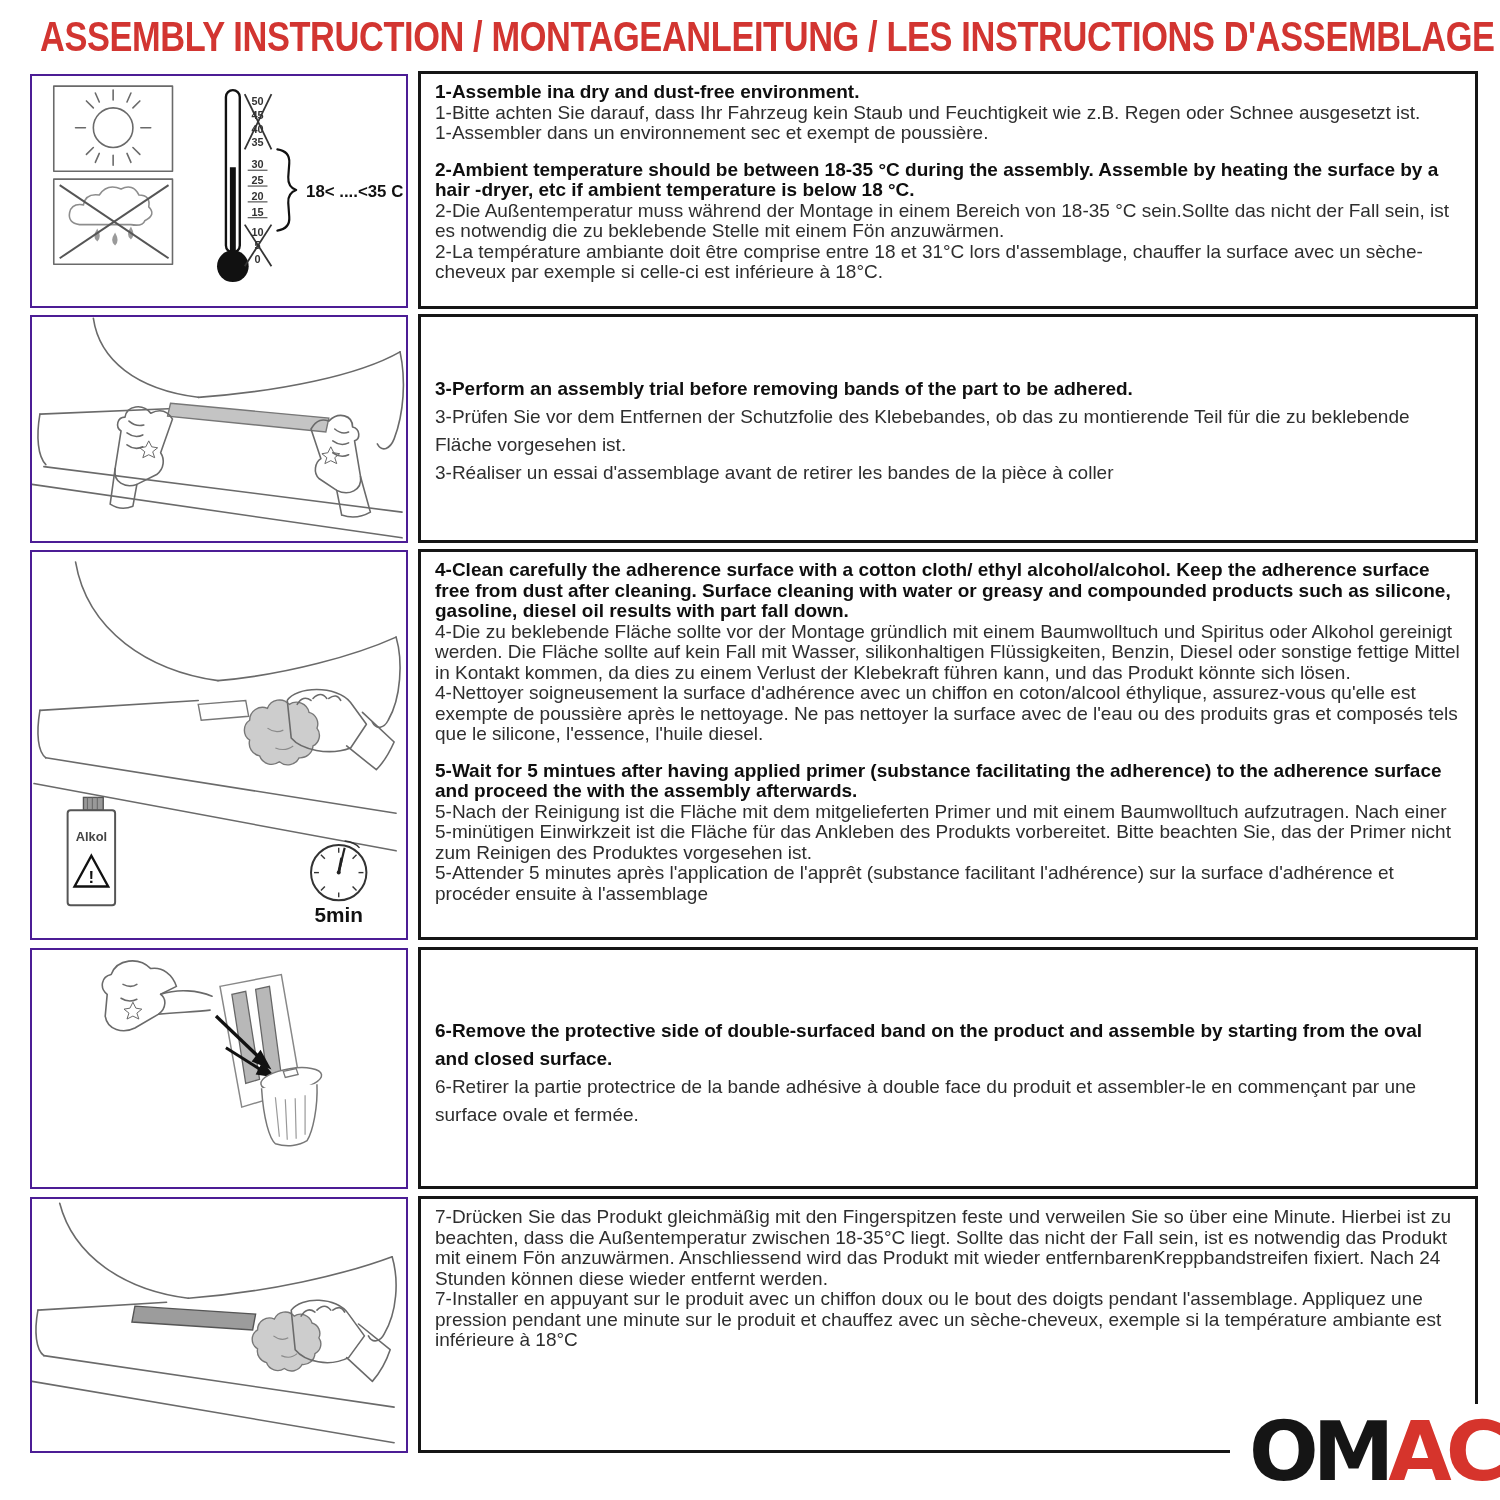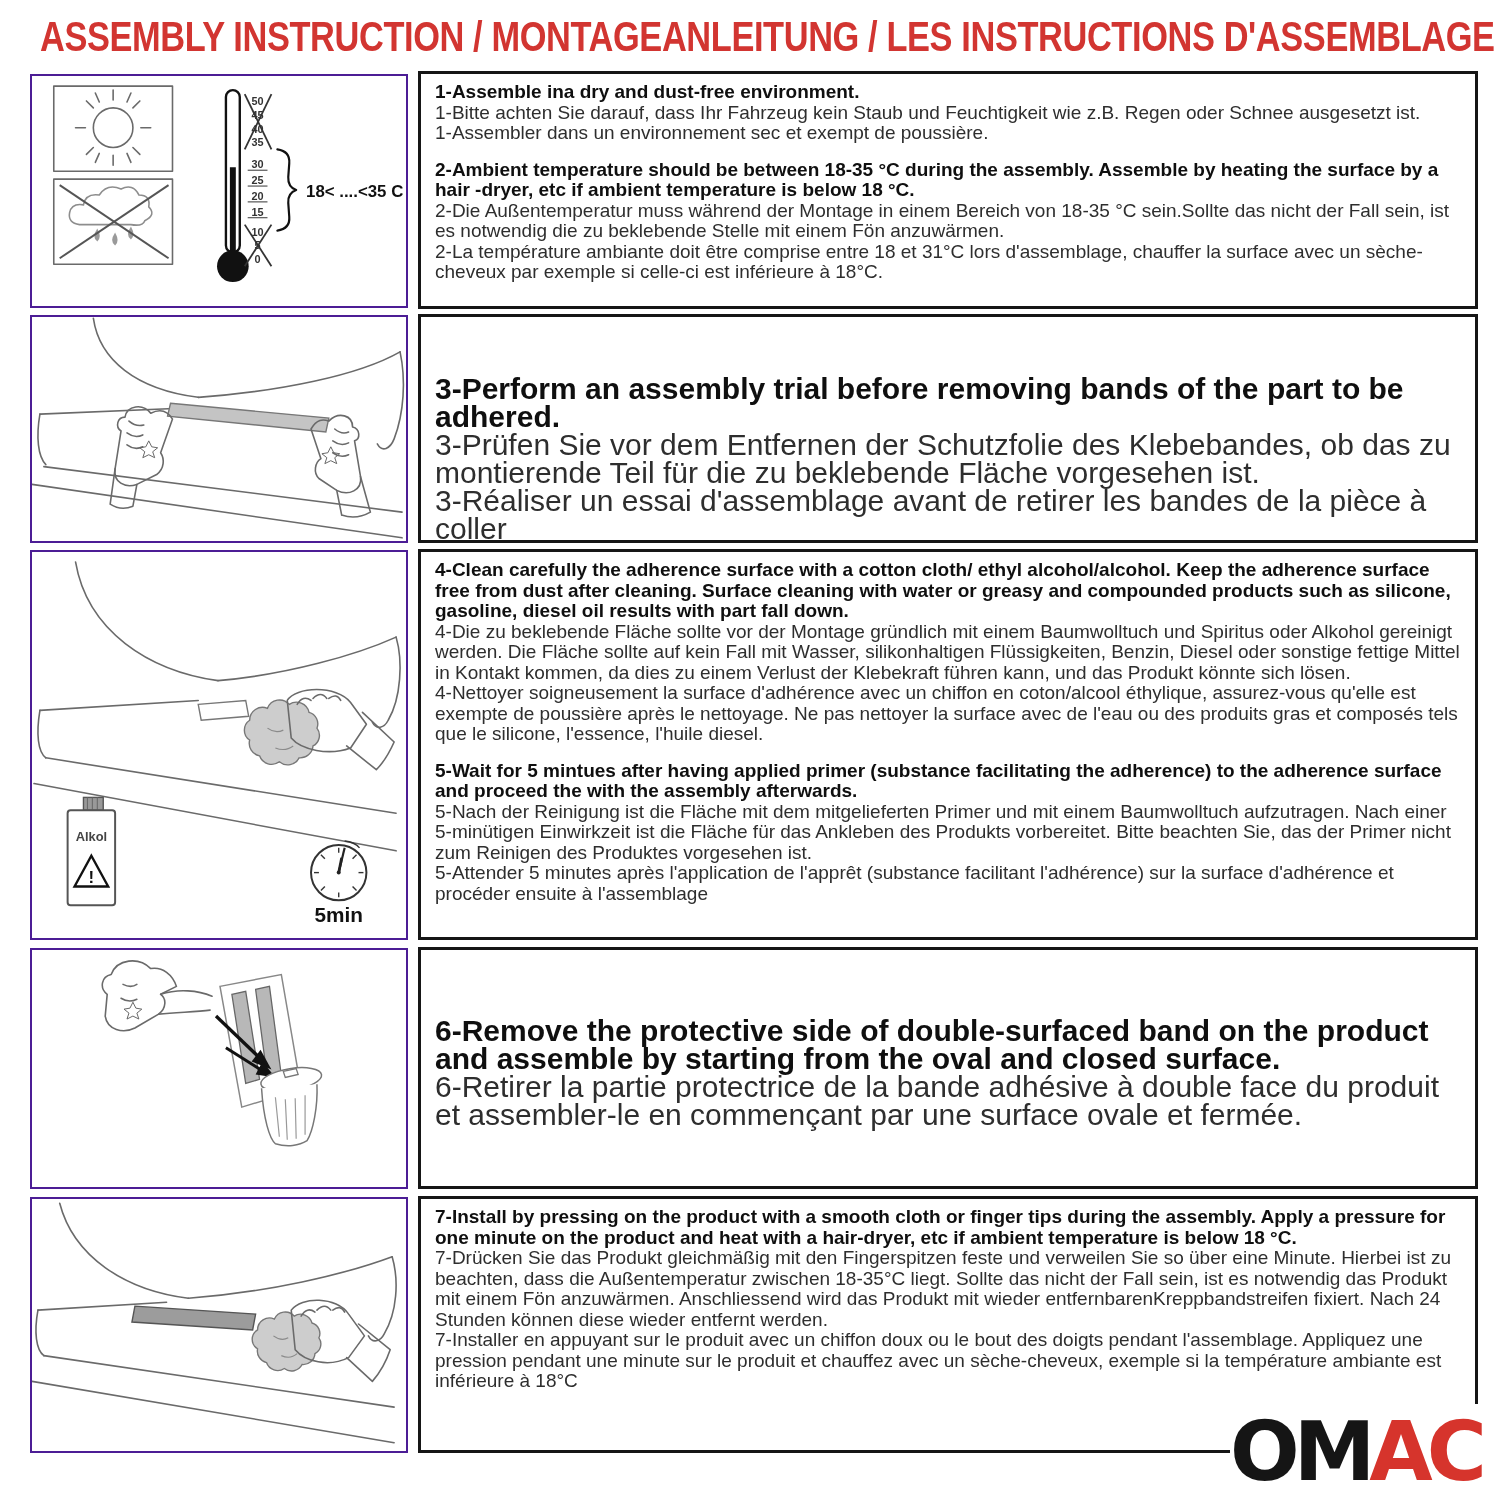--- a/index.html
+++ b/index.html
@@ -8,29 +8,29 @@
          transform:scaleX(0.80);transform-origin:left top;white-space:nowrap;letter-spacing:-0.5px;}
   .imgbox{position:absolute;left:30px;width:378px;border:2px solid #4c1d95;background:#fff;box-sizing:border-box;overflow:hidden;}
   .txtbox{position:absolute;left:418px;width:1060px;border:3px solid #161616;background:#fff;box-sizing:border-box;
           padding:8px 14px;overflow:hidden;color:#2e2e2e;}
   .r1i{top:74px;height:234px;} .r1t{top:71px;height:238px;}
   .r2i{top:315px;height:228px;} .r2t{top:314px;height:229px;padding-top:58px;}
   .r3i{top:550px;height:390px;} .r3t{top:549px;height:391px;}
   .r4i{top:948px;height:241px;} .r4t{top:947px;height:242px;padding-top:67px;}
   .r5i{top:1197px;height:256px;} .r5t{top:1196px;height:257px;}
   .size-s{font-size:19px;line-height:20.5px;}
-  .size-m{font-size:30px;line-height:28px;}
+  .size-m{font-size:19px;line-height:28px;}
   .line{font-weight:400;}
   .line.bold{font-weight:700;color:#0f0f0f;}
   .line.gap{margin-top:16px;}
   svg{display:block;}
   .ln{stroke:#6a6a6a;stroke-width:1.6;fill:none;stroke-linecap:round;stroke-linejoin:round;}
   .dk{stroke:#111;fill:none;stroke-linecap:round;stroke-linejoin:round;}
   .logo{position:absolute;left:1230px;top:1404px;width:270px;height:96px;background:#fff;
-        display:flex;align-items:center;justify-content:flex-start;
+        display:flex;align-items:center;justify-content:flex-end;
         font-family:"DejaVu Sans",sans-serif;font-weight:bold;font-size:82px;letter-spacing:-6px;line-height:1;}
   .logo .black{color:#151515;}
   .logo .red{color:#d6342c;}
   text{font-family:"Liberation Sans",sans-serif;}
 </style>
 </head>
 <body>
 
 <div class="title">ASSEMBLY INSTRUCTION / MONTAGEANLEITUNG / LES INSTRUCTIONS D'ASSEMBLAGE</div>
 
@@ -243,21 +243,20 @@
       <path d="M 244 138 q 8 6 15 2 M 252 158 q 9 4 16 -2" stroke="#8a8a8a" stroke-width="1.2" fill="none"></path>
     </g>
     <g>
       <path d="M 262 112 C 272 98 308 98 320 116 L 336 138 L 320 160 C 300 170 276 164 266 152 Z" fill="#fff" class="ln"></path>
       <path d="M 272 118 q 6 -10 14 -4 M 288 112 q 8 -8 14 0 M 304 112 q 8 -6 12 2" class="ln" stroke-width="1.2"></path>
       <path d="M 330 126 L 362 152 M 318 160 L 344 184 M 362 152 Q 356 170 344 184" class="ln"></path>
     </g>
   </svg>
 </div>
 <div class="txtbox size-s r5t">
-    <div class="line bold">7-Install by pressing on the product with a smooth cloth or finger tips during the assembly. Apply a pressure for one minute on the product and heat with a hair-dryer, etc if ambient temperature is below 18 °C.</div>
     <div class="line">7-Drücken Sie das Produkt gleichmäßig mit den Fingerspitzen feste und verweilen Sie so über eine Minute. Hierbei ist zu beachten, dass die Außentemperatur zwischen 18-35°C liegt. Sollte das nicht der Fall sein, ist es notwendig das Produkt mit einem Fön anzuwärmen. Anschliessend wird das Produkt mit wieder entfernbarenKreppbandstreifen fixiert. Nach 24 Stunden können diese wieder entfernt werden.</div>
     <div class="line">7-Installer en appuyant sur le produit avec un chiffon doux ou le bout des doigts pendant l'assemblage. Appliquez une pression pendant une minute sur le produit et chauffez avec un sèche-cheveux, exemple si la température ambiante est inférieure à 18°C</div>
   </div>
 
 <div class="logo">
   <span class="black">OM</span>
     <span class="red">AC</span>
 </div>
 
 </body></html>

